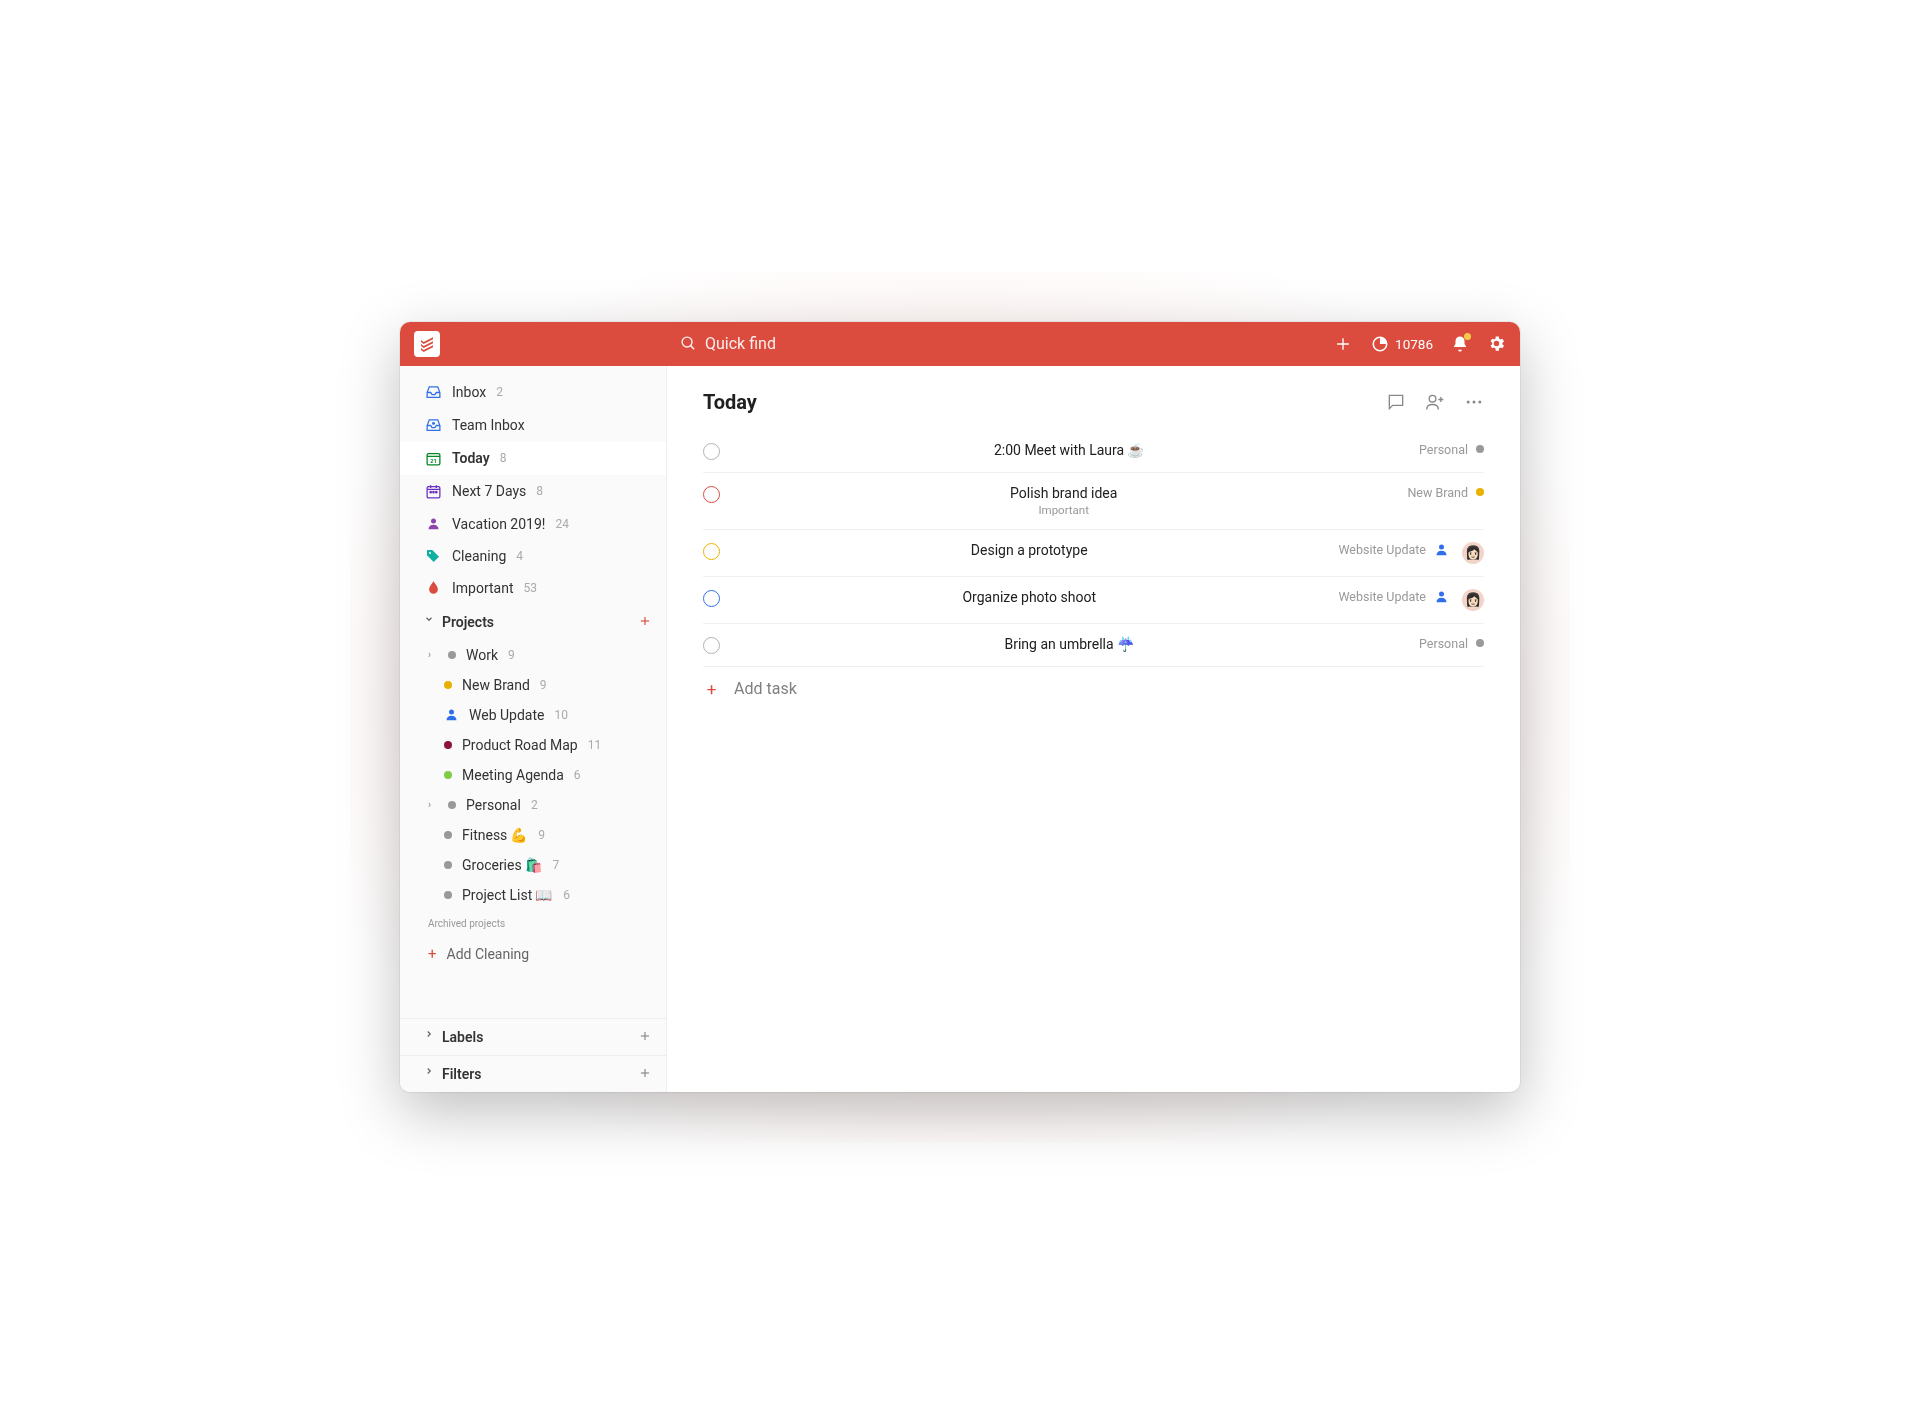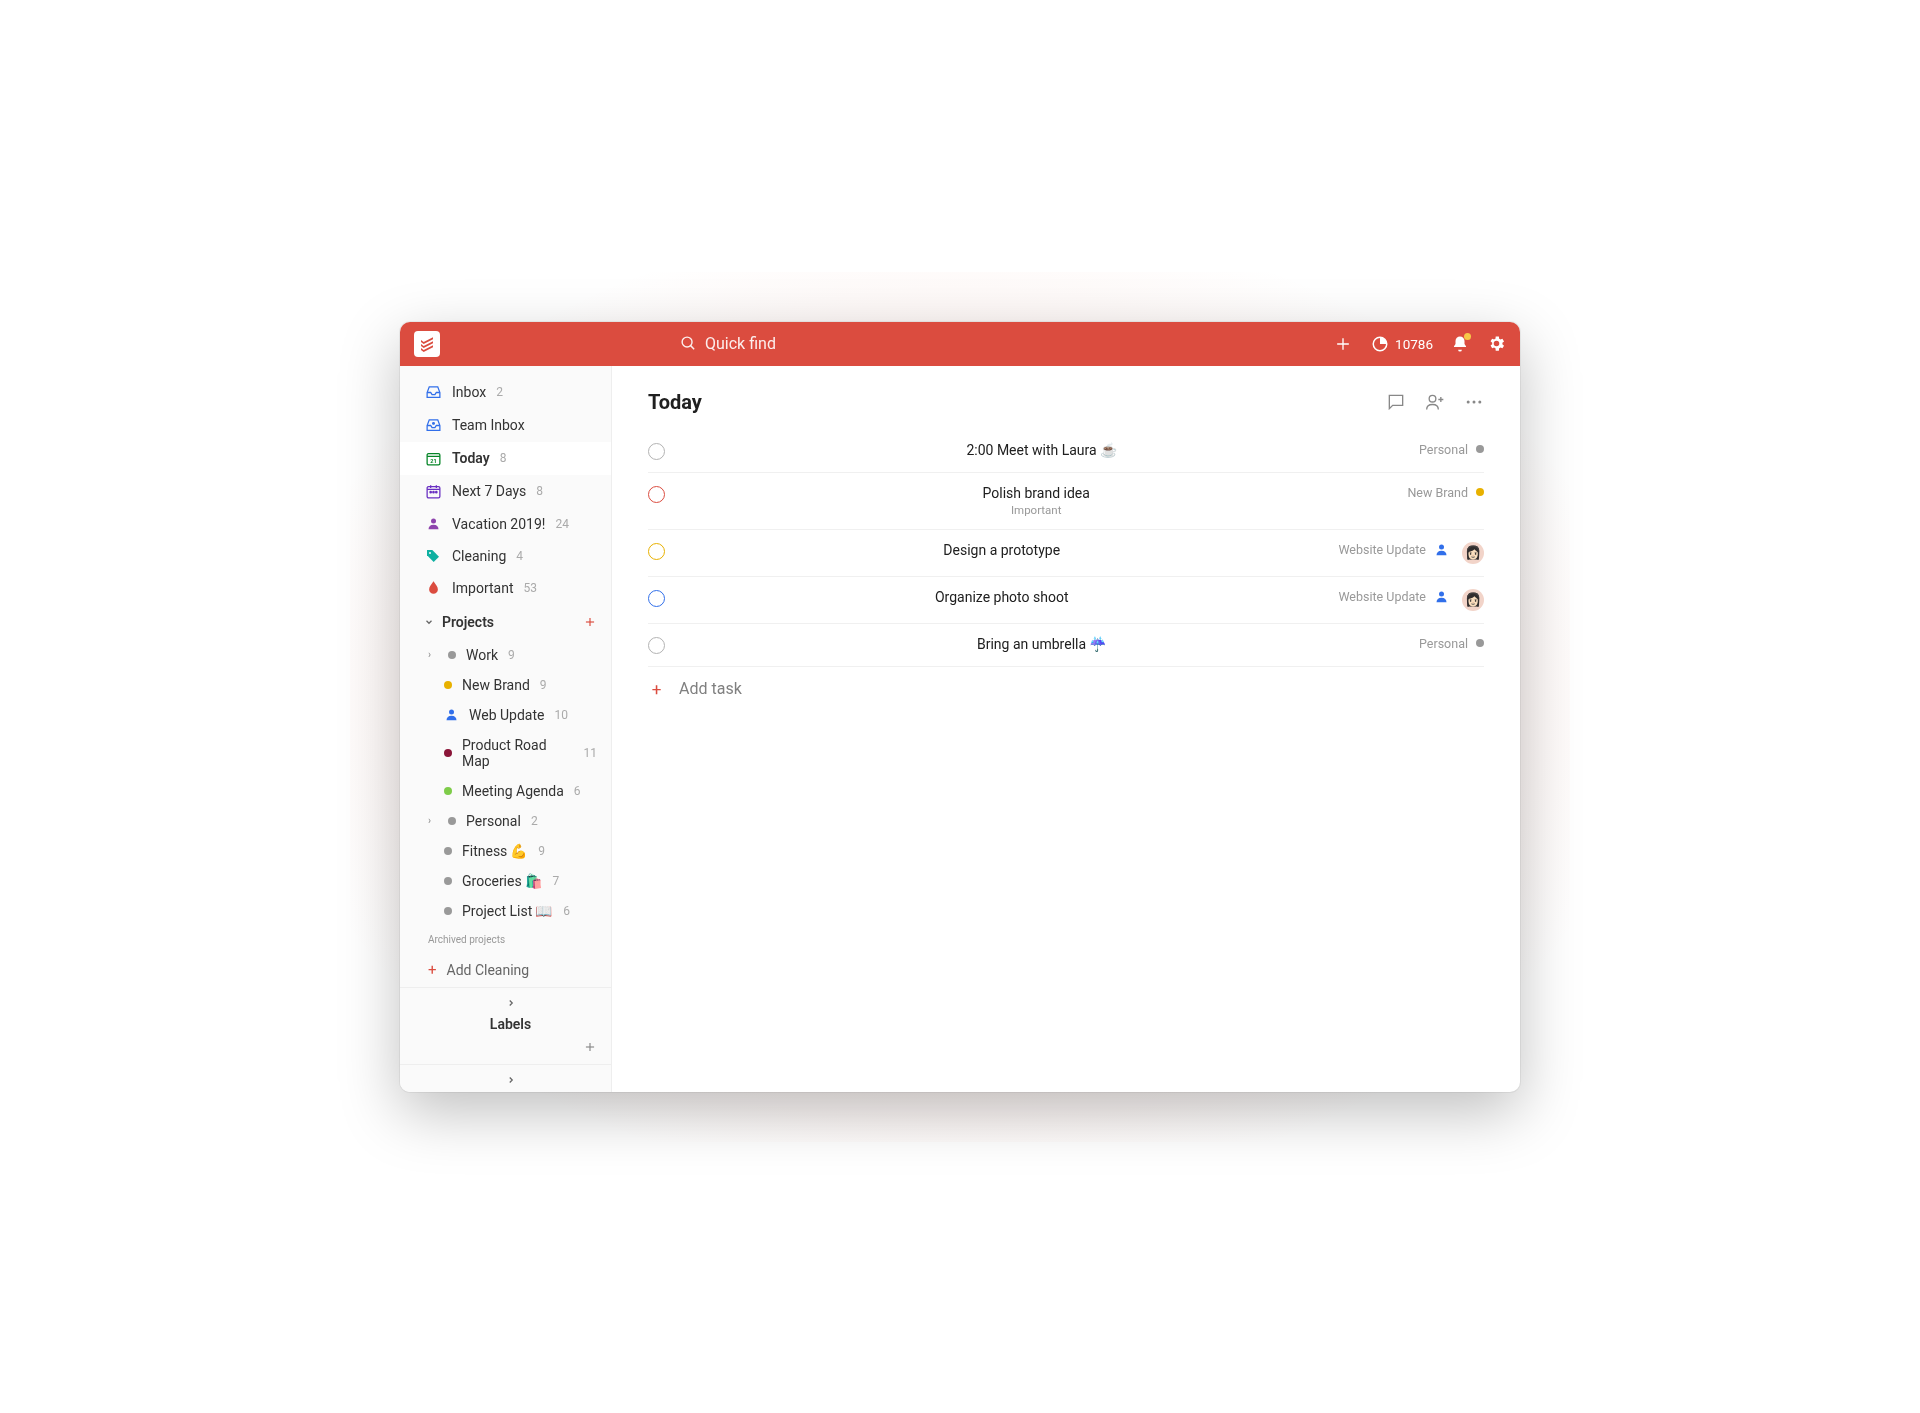--- a/index.html
+++ b/index.html
@@ -67,48 +67,48 @@
 }
 .bell-wrap { position: relative; }
 .bell-dot {
   position: absolute; top:-2px; right:-2px;
   width: 7px; height: 7px; background:#f7c948; border-radius: 50%;
 }
 .icon-btn { cursor: pointer; display:flex; align-items:center; }
 
 .body-row { display: flex; flex: 1; min-height: 0; }
 .sidebar {
-  width: 212px;
+  width: 267px;
   background: #fafafa;
   border-right: 1px solid #eee;
   display: flex;
   flex-direction: column;
   font-size: 14px;
   color: #333;
 }
 .nav-list { padding-top: 10px; }
 .nav-item {
   display: flex;
   align-items: center;
   gap: 10px;
   padding: 8px 14px 8px 24px;
   cursor: pointer;
 }
 .nav-item.active { background: #fff; font-weight: 600; }
 .nav-item .count { color: #aaa; font-size: 12px; font-weight: 400; }
 .nav-ico { width: 18px; display:flex; justify-content:center; }
 .section-row {
-  display: flex; align-items: center; gap: 8px;
+  display: flex; align-items: flex-start; gap: 8px;
   padding: 10px 14px 10px 24px;
   font-weight: 600;
   cursor: pointer;
 }
 .section-row .plus { margin-left: auto; color:#db4c3f; }
 .section-row.muted .plus { color:#888; }
-.section-plain { border-top: 1px solid #eee; flex-direction: column; }
+.section-plain { border-top: 1px solid #eee; }
 .proj-item {
   display: flex; align-items: center; gap: 10px;
   padding: 7px 14px 7px 28px;
   cursor: pointer;
 }
 .proj-item.sub { padding-left: 44px; }
 .proj-item .chev { width:10px; color:#888; font-size:10px; }
 .proj-dot { width:8px; height:8px; border-radius:50%; flex-shrink:0; }
 .proj-item .count { color:#aaa; font-size:12px; }
 .archived {

